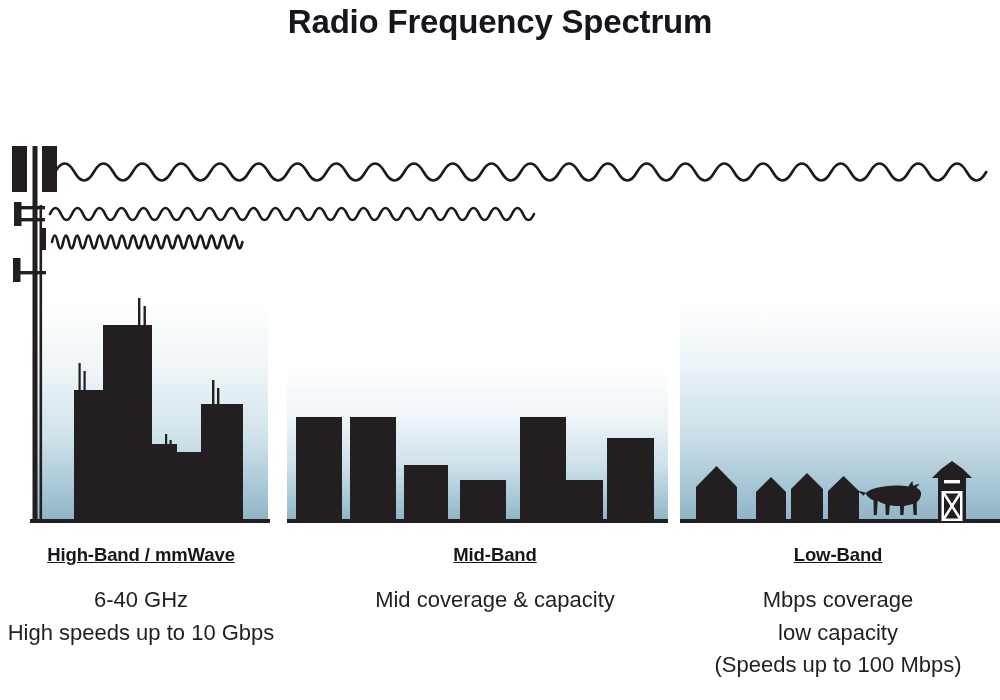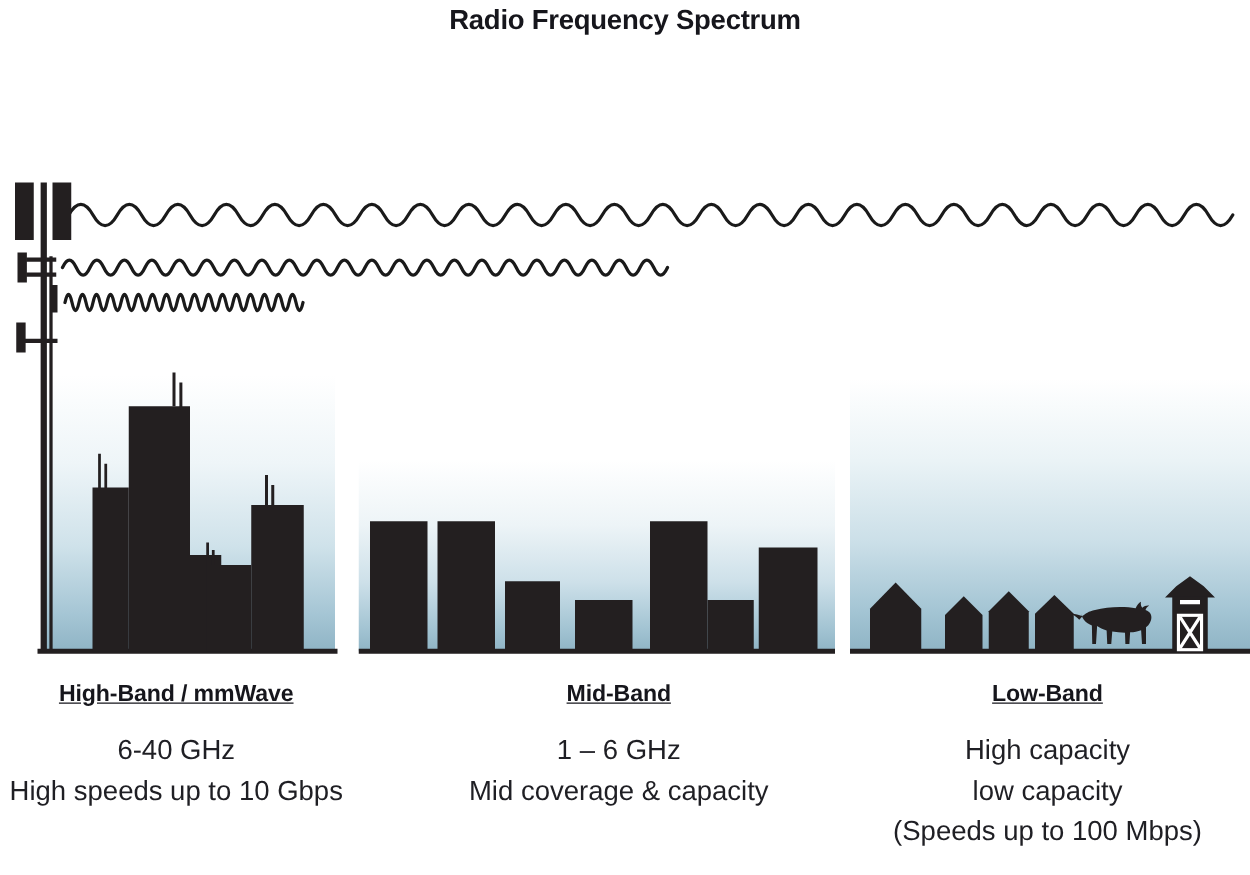--- a/index.html
+++ b/index.html
@@ -23,21 +23,21 @@
     height: 700px;
   }
 
   
   #chart-title {
     position: absolute;
     top: 3px;
     left: 0;
     width: 1000px;
     text-align: center;
-    font-size: 22px;
+    font-size: 33px;
     font-weight: bold;
     letter-spacing: -0.2px;
     color: #16161c;
   }
 
   
   #artwork {
     position: absolute;
     top: 0;
     left: 0;
@@ -284,27 +284,26 @@
     <div class="band-name">High-Band / mmWave</div>
     <div class="band-lines">
       <div>6-40 GHz</div>
       <div>High speeds up to 10 Gbps</div>
     </div>
   </div>
 
   <div class="caption-col col-mid">
     <div class="band-name">Mid-Band</div>
     <div class="band-lines">
-      <div>1 – 6 GHz</div>
       <div>Mid coverage &amp; capacity</div>
     </div>
   </div>
 
   <div class="caption-col col-low">
     <div class="band-name">Low-Band</div>
     <div class="band-lines">
-      <div>High capacity</div>
+      <div>Mbps coverage</div>
       <div>low capacity</div>
       <div>(Speeds up to 100 Mbps)</div>
     </div>
   </div>
 
 </div>
 
 </body></html>

